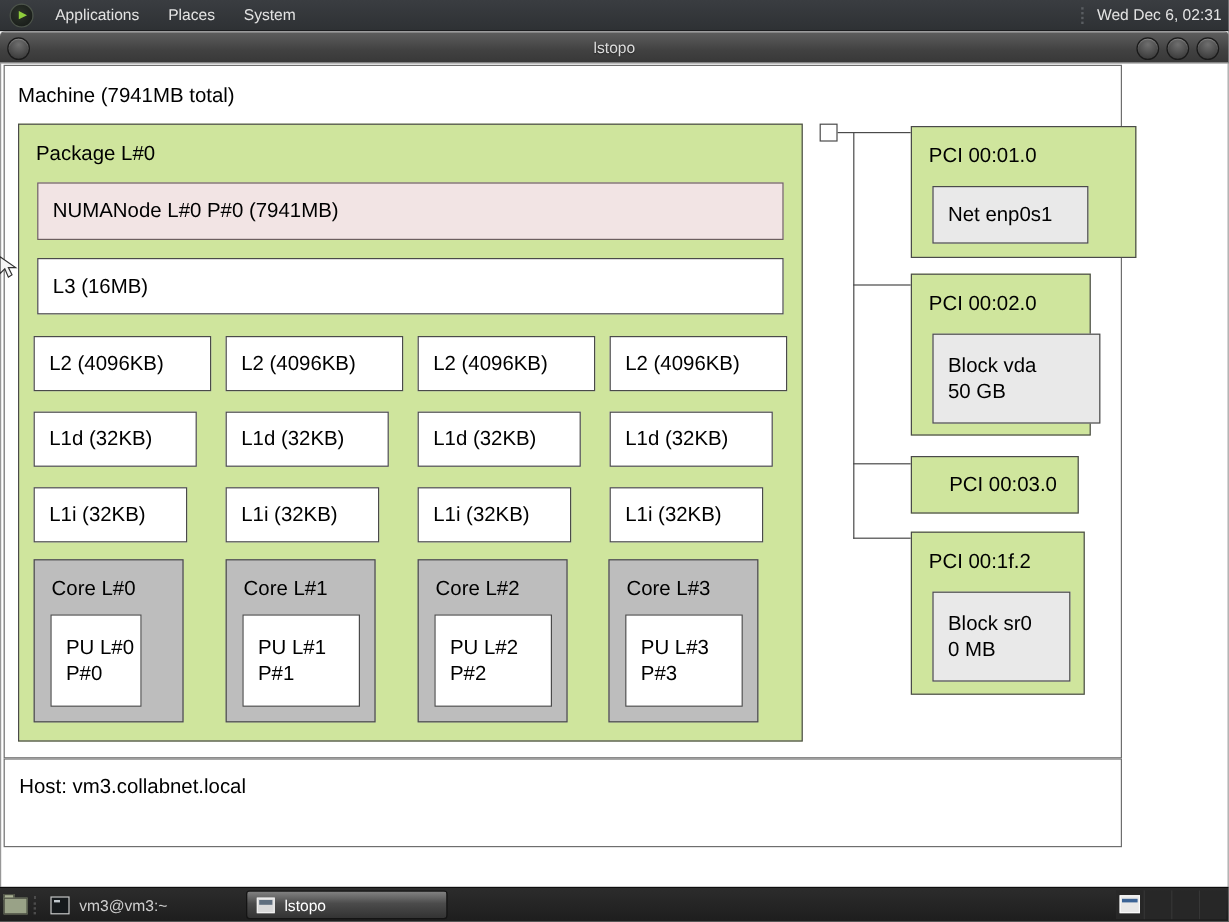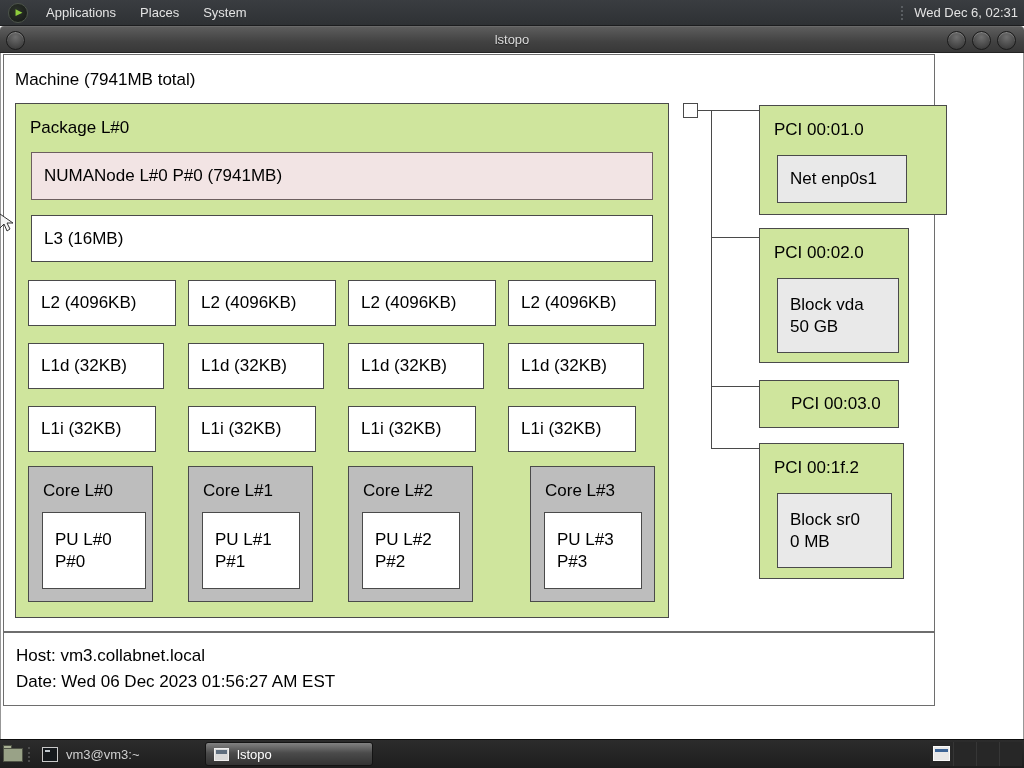--- a/index.html
+++ b/index.html
@@ -158,40 +158,40 @@
       </div>
     <div class="box whitebg lbl-row" style="left:347px;top:353px;width:128px;height:46px;">
         <span>L1i (32KB)</span>
       </div>
     <div class="box whitebg lbl-row" style="left:507px;top:353px;width:128px;height:46px;">
         <span>L1i (32KB)</span>
       </div>
 
     <div class="box graybg" style="left:27px;top:413px;width:125px;height:136px;">
       <span class="container-label">Core L#0</span>
-      <div class="box whitebg two-line" style="left:13px;top:45px;width:104px;height:77px;">
+      <div class="box whitebg two-line" style="left:13px;top:45px;width:76px;height:77px;">
         <span>PU L#0</span>
         <span>P#0</span>
       </div>
     </div>
     <div class="box graybg" style="left:187px;top:413px;width:125px;height:136px;">
       <span class="container-label">Core L#1</span>
       <div class="box whitebg two-line" style="left:13px;top:45px;width:98px;height:77px;">
         <span>PU L#1</span>
         <span>P#1</span>
       </div>
     </div>
     <div class="box graybg" style="left:347px;top:413px;width:125px;height:136px;text-decoration:underline;">
       <span class="container-label">Core L#2</span>
       <div class="box whitebg two-line" style="left:13px;top:45px;width:98px;height:77px;">
         <span>PU L#2</span>
         <span>P#2</span>
       </div>
     </div>
-    <div class="box graybg" style="left:529px;top:413px;width:125px;height:136px;">
+    <div class="box graybg" style="left:506px;top:413px;width:125px;height:136px;">
       <span class="container-label">Core L#3</span>
       <div class="box whitebg two-line" style="left:13px;top:45px;width:98px;height:77px;">
         <span>PU L#3</span>
         <span>P#3</span>
       </div>
     </div>
 
     <div class="box whitebg" style="left:682px;top:50px;width:15px;height:15px;"></div>
     <div class="line" style="left:697px;top:57px;width:61px;height:1px;"></div>
     <div class="line" style="left:710px;top:57px;width:1px;height:339px;"></div>
@@ -201,42 +201,41 @@
 
     <div class="box green" style="left:758px;top:52px;width:188px;height:110px;">
       <span class="container-label">PCI 00:01.0</span>
       <div class="box osdev lbl-row" style="left:17px;top:49px;width:130px;height:48px;">
         <span>Net enp0s1</span>
       </div>
     </div>
 
     <div class="box green" style="left:758px;top:175px;width:150px;height:135px;">
       <span class="container-label">PCI 00:02.0</span>
-      <div class="box osdev two-line" style="left:17px;top:49px;width:122px;height:75px;">
+      <div class="box osdev two-line" style="left:17px;top:49px;width:140px;height:75px;">
         <span>Block vda</span>
         <span>50 GB</span>
       </div>
     </div>
 
     <div class="box green lbl-row" style="left:758px;top:327px;width:140px;height:48px;">
       <span>PCI 00:03.0</span>
     </div>
 
     <div class="box green" style="left:758px;top:390px;width:145px;height:136px;">
       <span class="container-label">PCI 00:1f.2</span>
       <div class="box osdev two-line" style="left:17px;top:49px;width:115px;height:75px;">
         <span>Block sr0</span>
         <span>0 MB</span>
       </div>
     </div>
 
     <div class="box" style="left:2px;top:579px;width:932px;height:74px;border-color:#6e6e6e;background:#fff;">
       <div class="legend-text" style="padding:10px 0 0 12px;">
         <div>Host: vm3.collabnet.local</div>
-        <div>Date: Wed 06 Dec 2023 01:56:27 AM EST</div>
       </div>
     </div>
 
     <svg class="cursor" style="left:-2px;top:160px;" width="16" height="20" viewBox="0 0 16 20">
       <polygon points="1,1 1,15 5,11 8,18 11,16 8,10 14,10" fill="#f5f5f5" stroke="#333" stroke-width="1"></polygon>
     </svg>
   </div>
 
   <div class="taskbar">
     <div class="showdesk">

